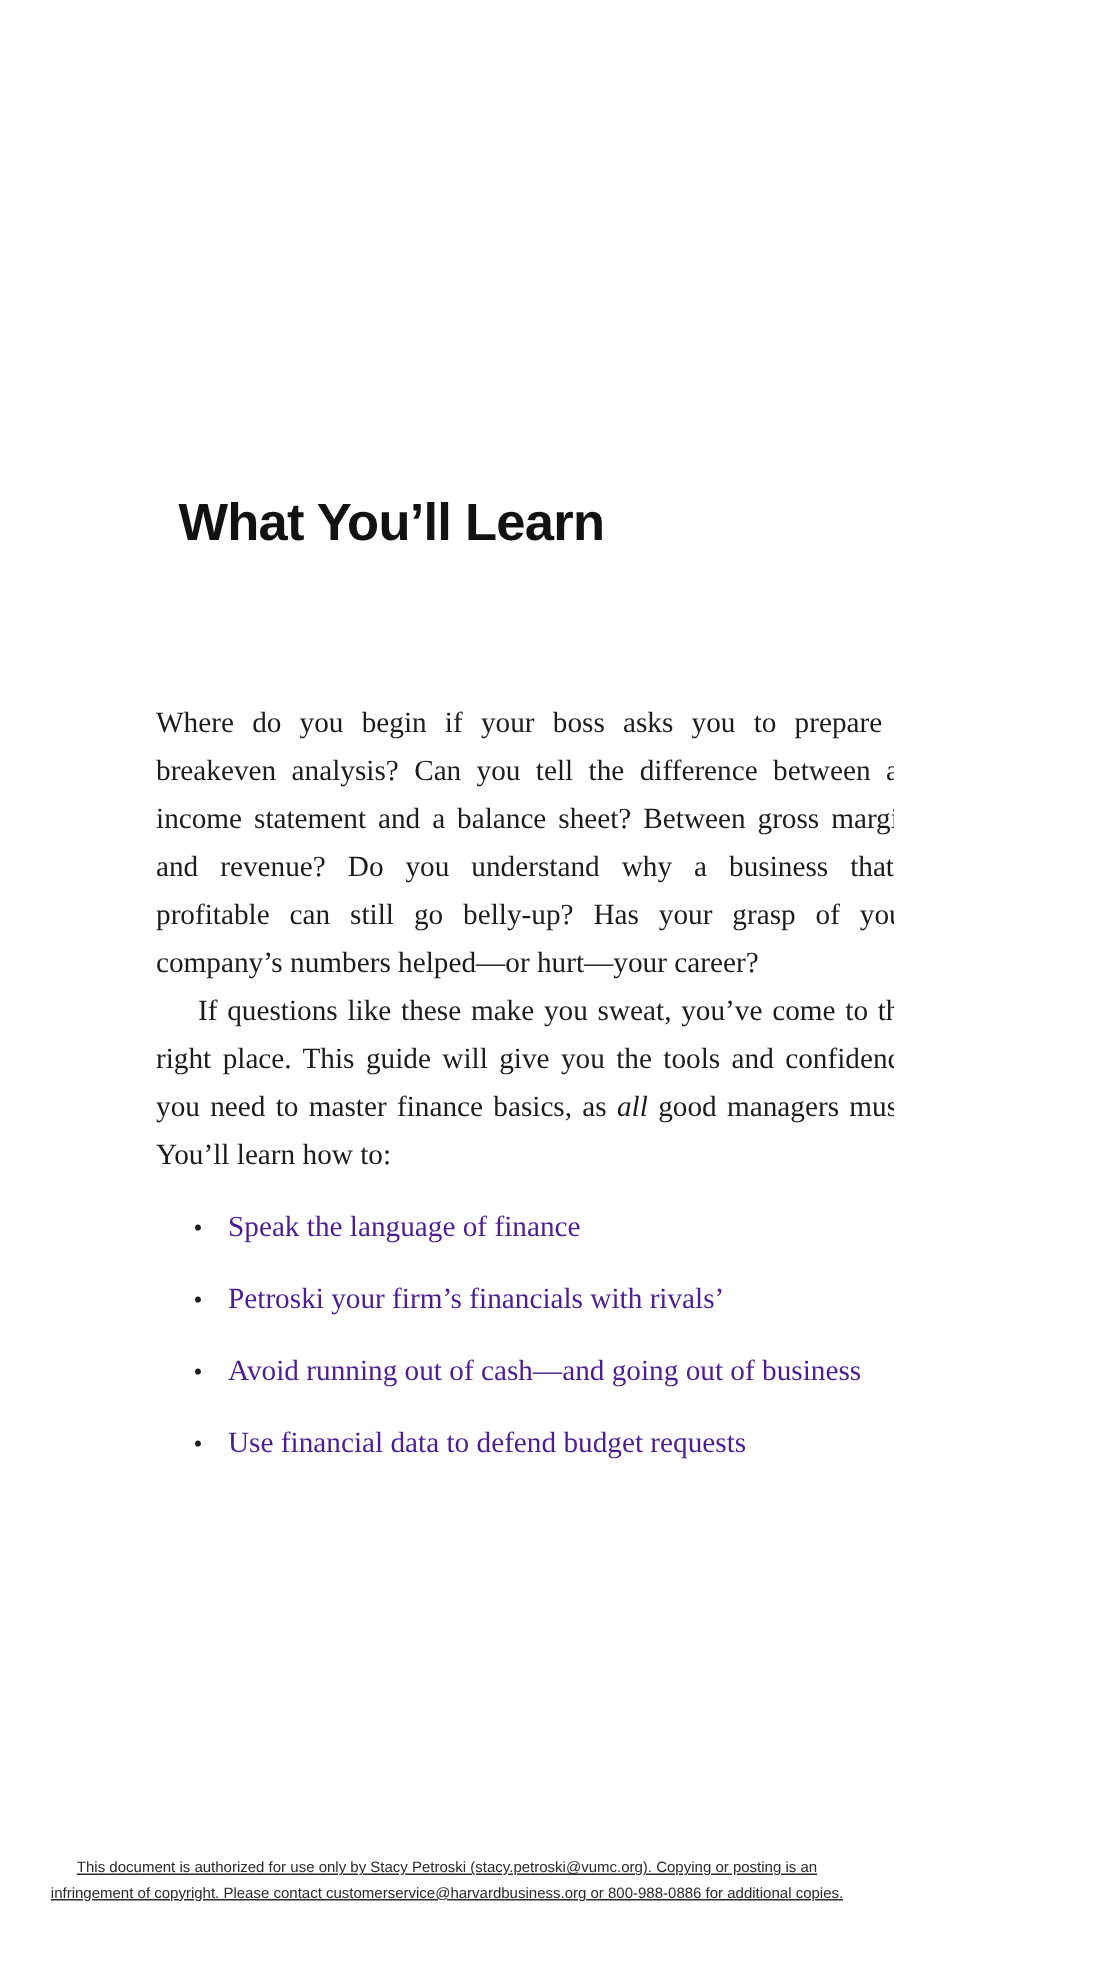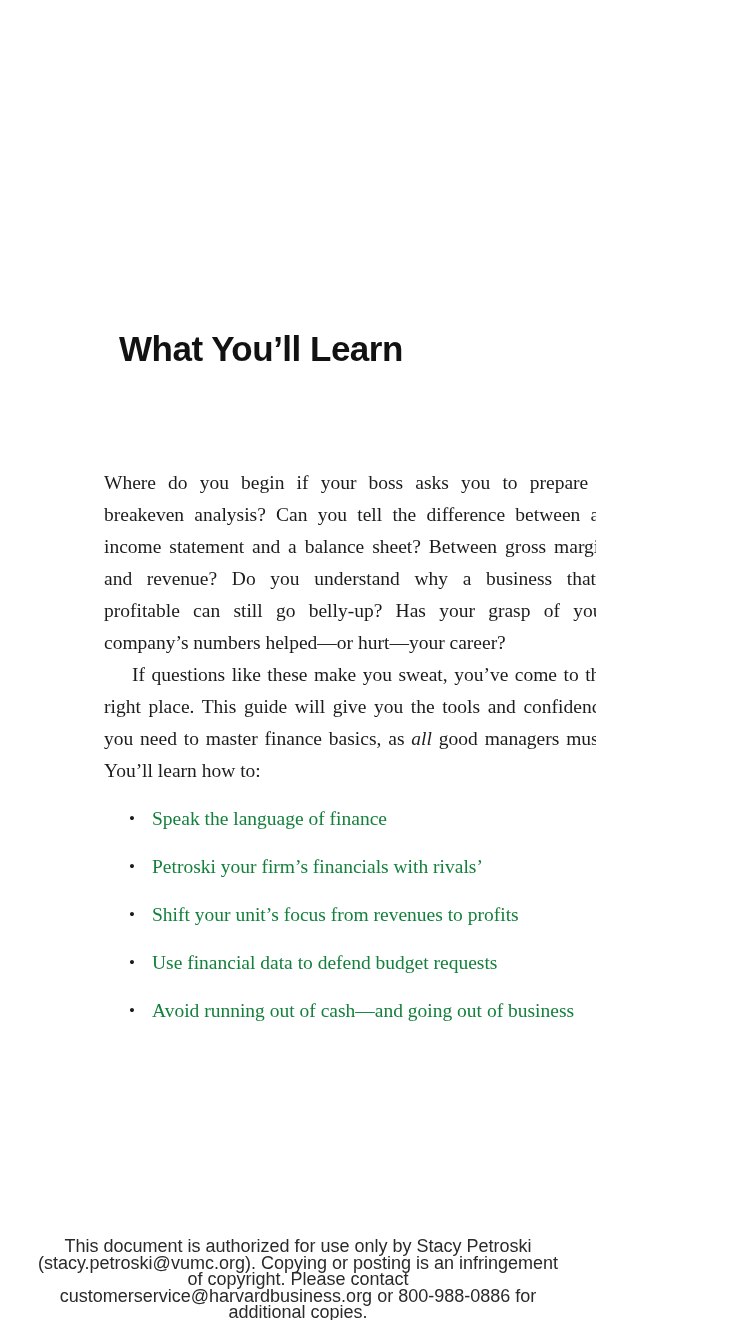--- a/index.html
+++ b/index.html
@@ -50,61 +50,61 @@
     list-style: none;
     margin: 16px 0 0 0;
     padding: 0;
   }
   ul.objectives li {
     position: relative;
     padding-left: 48px;
     margin-top: 16px;
     font-size: 19.5px;
     line-height: 32px;
-    color: #15803d;
+    color: #4c1d95;
   }
   ul.objectives li::before {
     content: "\2022";
     position: absolute;
     left: 25px;
     top: 0;
     font-size: 17px;
     line-height: 32px;
     color: #1c1c1c;
   }
   .footer {
     position: absolute;
     left: 32px;
     right: 32px;
     top: 1238px;
     text-align: center;
     font-family: "Liberation Sans", sans-serif;
-    font-size: 18px;
+    font-size: 10px;
     line-height: 16.5px;
     color: #2a2a2a;
+    text-decoration: underline;
   }
 </style>
 </head>
 <body>
 
 <div class="page">
 
   <h1 class="title">What You’ll Learn</h1>
 
   <div class="content">
 
     <p>Where do you begin if your boss asks you to prepare a breakeven analysis? Can you tell the difference between an income statement and a balance sheet? Between gross margin and revenue? Do you understand why a business that’s profitable can still go belly-up? Has your grasp of your company’s numbers helped—or hurt—your career?</p>
 
     <p class="indent"><span>If questions like these make you sweat, you’ve come to the right place. This guide will give you the tools and confidence you need to master finance basics, as </span><span class="ital">all</span><span> good managers must. You’ll learn how to:</span></p>
 
     <ul class="objectives">
       <li>Speak the language of finance</li>
       <li>Petroski your firm’s financials with rivals’</li>
-      <li>Shift your unit’s focus from revenues to profits</li>
+      <li>Avoid running out of cash—and going out of business</li>
       <li>Use financial data to defend budget requests</li>
-      <li>Avoid running out of cash—and going out of business</li>
     </ul>
 
   </div>
 
   <div class="footer">This document is authorized for use only by Stacy Petroski (stacy.petroski@vumc.org). Copying or posting is an infringement of copyright. Please contact customerservice@harvardbusiness.org or 800-988-0886 for additional copies.</div>
 
 </div>
 
 </body></html>

